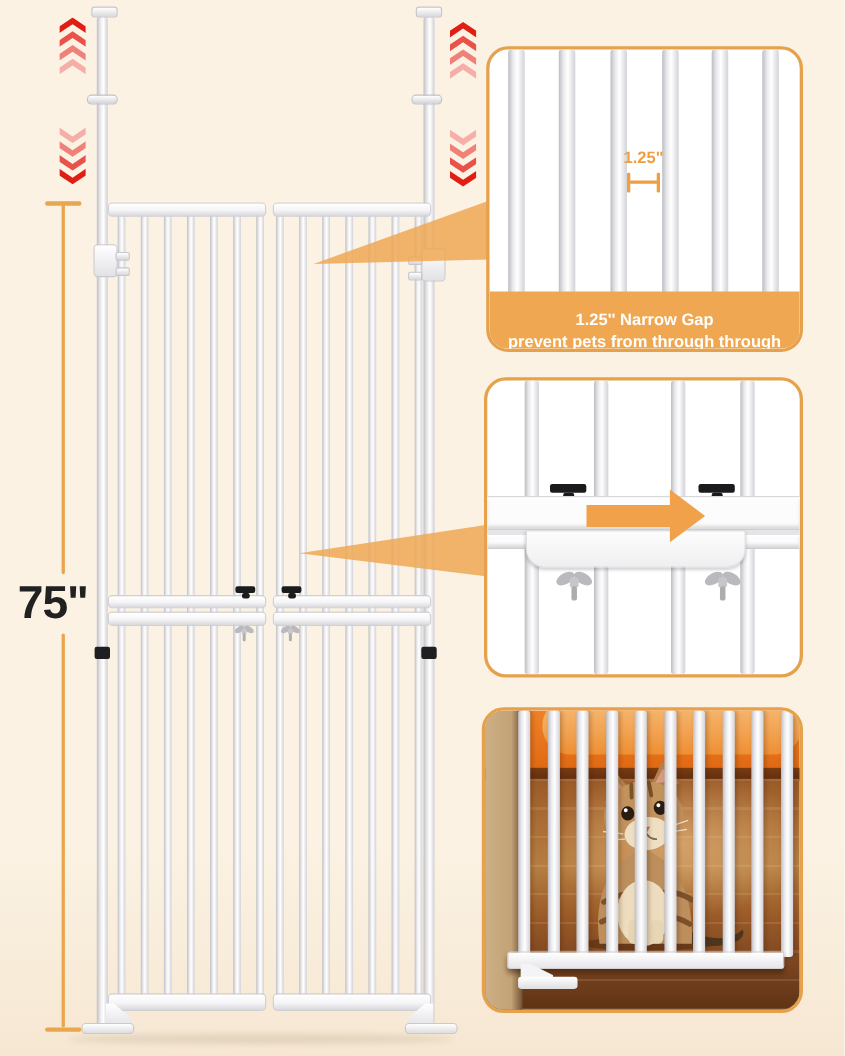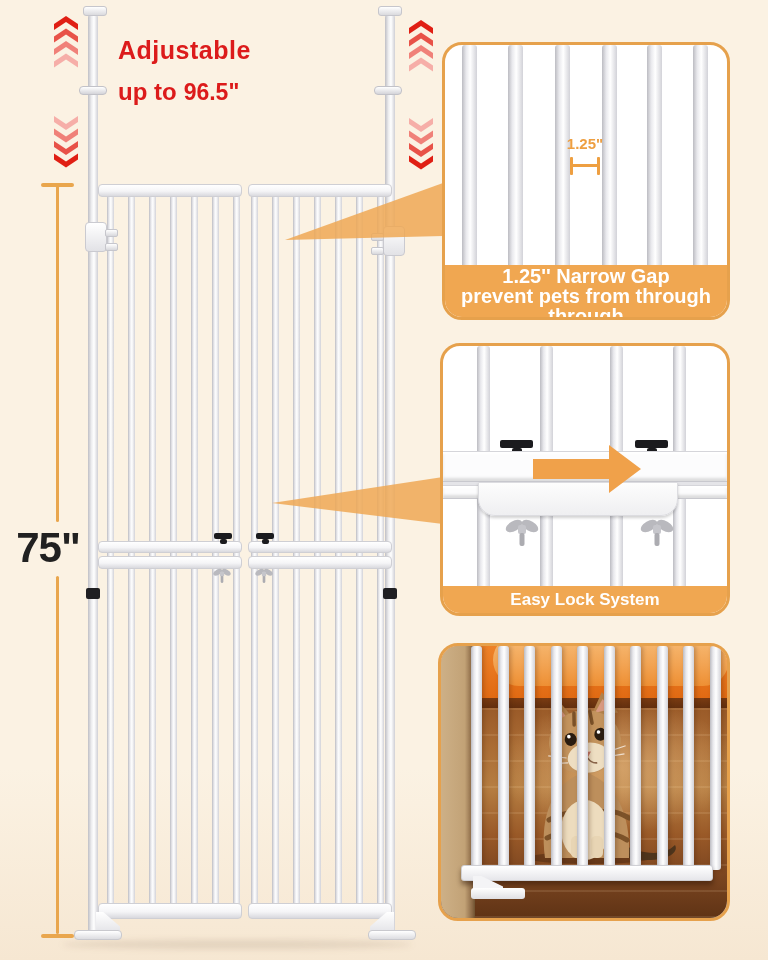--- a/index.html
+++ b/index.html
@@ -41,21 +41,21 @@
   .foot-base{position:absolute;height:10px;background:linear-gradient(180deg,#FFFFFF,#DDDDE1);border:1px solid #C9C9CE;border-radius:4px;box-sizing:border-box;}
   .foot-wedge{position:absolute;width:24px;height:20px;background:linear-gradient(180deg,#FFFFFF,#E4E4E8);}
   .wedge-r{clip-path:polygon(0 0,30% 0,100% 72%,100% 100%,0 100%);}
   .wedge-l{clip-path:polygon(70% 0,100% 0,100% 100%,0 100%,0 72%);}
   .gate-shadow{position:absolute;left:62px;top:940px;width:350px;height:9px;border-radius:50%;
     background:rgba(90,60,30,.12);filter:blur(3px);}
 
   
   .panel{position:absolute;background:#fff;border:3px solid #E6A14C;border-radius:20px;overflow:hidden;}
   .band{position:absolute;left:0;right:0;bottom:0;color:#fff;font-weight:bold;text-align:center;}
-  .band1{height:52px;font-size:20px;line-height:20px;padding-top:1px;box-sizing:border-box;}
+  .band1{height:52px;font-size:15px;line-height:20px;padding-top:16px;box-sizing:border-box;}
   .band2{height:27px;font-size:17px;line-height:27px;}
 
   .gapmark-text{position:absolute;left:98px;top:90px;width:84px;text-align:center;font-size:15px;font-weight:bold;}
   .gapmark{position:absolute;left:125px;top:112px;width:30px;height:18px;}
   .gapmark .t{position:absolute;top:0;width:3px;height:18px;border-radius:1px;}
   .gapmark .h{position:absolute;top:7px;left:0;width:30px;height:3px;border-radius:1px;}
 
   .lockrail{position:absolute;left:0;right:0;background:#FCFCFD;
     box-shadow:inset 0 2px 2px #FFFFFF,inset 0 -3px 3px rgba(0,0,0,.13);
     border-top:1px solid #D5D5DA;border-bottom:1px solid #C8C8CE;box-sizing:border-box;}
@@ -82,26 +82,20 @@
   .foot-photo-base{position:absolute;left:30px;top:242px;width:54px;height:11px;border-radius:3px;
     background:linear-gradient(180deg,#FFFFFF,#DFDFE3);}
   .foot-photo-wedge{position:absolute;left:32px;top:230px;width:30px;height:14px;background:#F4F4F6;
     clip-path:polygon(0 0,28% 0,100% 75%,100% 100%,0 100%);}
 </style>
 </head>
 <body>
 
 <div class="canvas">
 
-  <div class="headline" style="color: rgb(220, 27, 27);">
-    <div class="l1">Adjustable</div>
-    <div class="l2">
-      <span>up to</span><span class="val">96.5"</span>
-    </div>
-  </div>
 
   <div class="m-cap" style="left: 41px; top: 183px; background: rgb(233, 166, 77);"></div>
   <div class="m-line" style="left: 56px; top: 186px; height: 336px; background: rgb(233, 166, 77);"></div>
   <div class="m-label" style="color: rgb(33, 33, 33);">75"</div>
   <div class="m-line" style="left: 56px; top: 576px; height: 358px; background: rgb(233, 166, 77);"></div>
   <div class="m-cap" style="left: 41px; top: 934px; background: rgb(233, 166, 77);"></div>
 
   <svg class="chev" style="left:54px;top:16px;" width="24" height="52" viewBox="0 0 24 52">
     <polygon points="0,8 12,0 24,8 24,14 12,6 0,14" fill="#E01F14"></polygon>
     <polygon points="0,20.5 12,12.5 24,20.5 24,26.5 12,18.5 0,26.5" fill="#E85248"></polygon>
@@ -246,21 +240,20 @@
     </svg>
     <svg class="abs" style="left:196px;top:172px;" width="36" height="30" viewBox="0 0 36 30">
       <ellipse cx="10" cy="8" rx="9" ry="5" fill="#B9B9BE" transform="rotate(-30 10 8)"></ellipse>
       <ellipse cx="26" cy="8" rx="9" ry="5" fill="#B9B9BE" transform="rotate(30 26 8)"></ellipse>
       <rect x="14" y="7" width="8" height="9" rx="2" fill="#C6C6CB"></rect>
       <rect x="15.5" y="15" width="5" height="13" rx="2" fill="#ACACB1"></rect>
     </svg>
     <svg class="abs" style="left:90px;top:98px;" width="110" height="50" viewBox="0 0 110 50">
       <polygon points="0,15 76,15 76,1 108,25 76,49 76,35 0,35" fill="#F0A14A"></polygon>
     </svg>
-    <div class="band band2" style="background: rgb(240, 167, 81);">Easy Lock System</div>
   </div>
 
   <div class="panel" style="left: 438px; top: 643px; width: 286px; height: 272px; border-color: rgb(230, 161, 76);">
     <div class="sofa"></div>
     <div class="cushion"></div>
     <div class="undersofa"></div>
     <div class="floor"></div>
     <div class="doorframe"></div>
 
     <svg class="abs" style="left:48px;top:44px;" width="196" height="176" viewBox="0 0 196 176">

